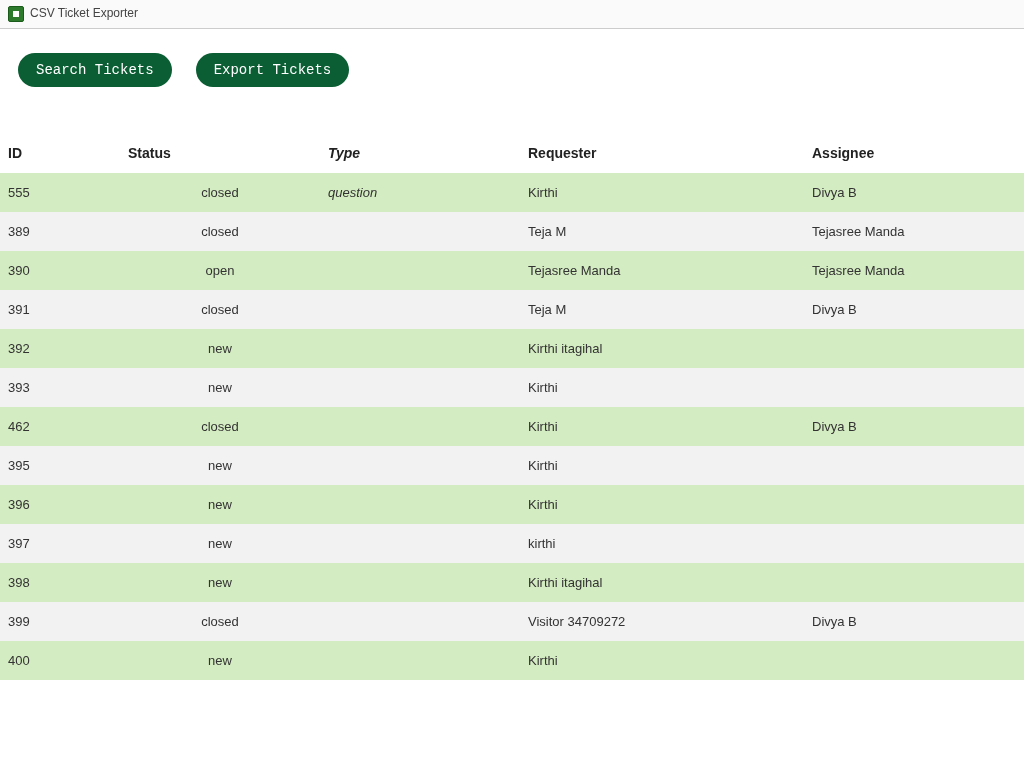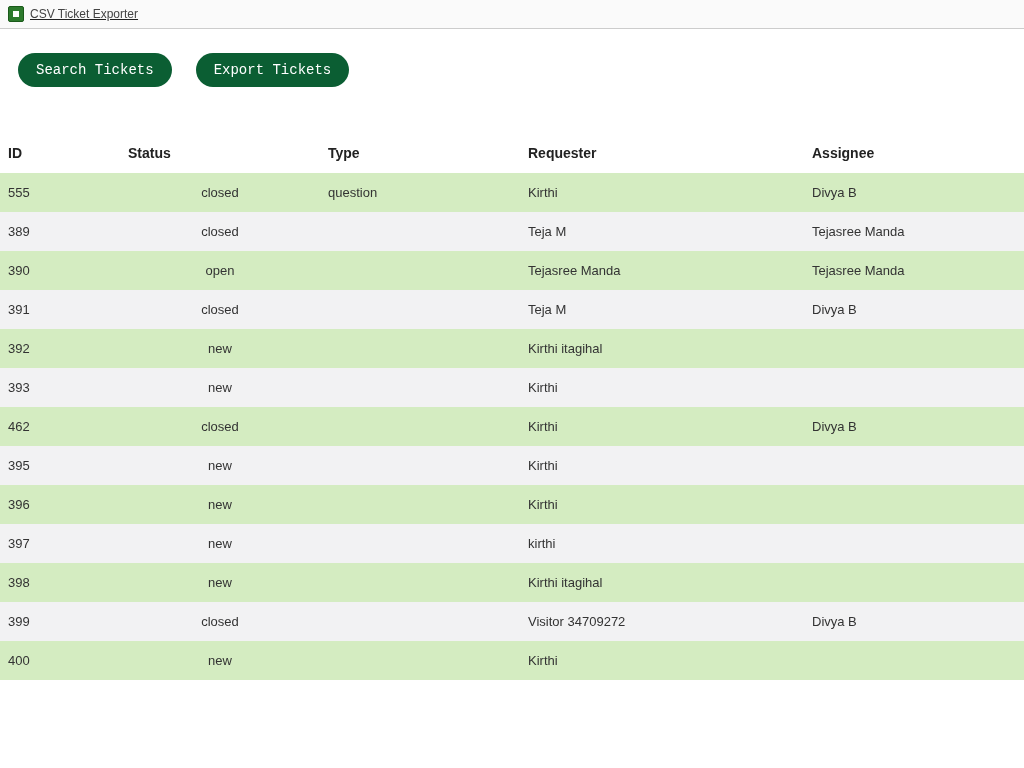--- a/index.html
+++ b/index.html
@@ -6,25 +6,24 @@
   body {
     margin: 0;
     padding: 0;
     font-family: "Segoe UI", Arial, sans-serif;
     font-size: 13px;
     color: #222;
     background: #fff;
   }
   .titlebar {
     display: flex;
-    align-items: center;
+    align-items: flex-start;
     padding: 6px 8px;
     border-bottom: 1px solid #ccc;
     background: #fafafa;
-    text-decoration: underline;
   }
   .titlebar .appicon {
     width: 16px;
     height: 16px;
     background: #2d7a2d;
     border: 1px solid #1a5a1a;
     border-radius: 2px;
     margin-right: 6px;
     display: inline-block;
     position: relative;
@@ -76,21 +75,21 @@
   }
   table.tickets tbody tr:nth-child(odd) {
     background: #d4ecc1;
   }
   table.tickets tbody tr:nth-child(even) {
     background: #f2f2f3;
   }
 
   .col-id    { width: 120px; }
   .col-status{ width: 200px; text-align: center; }
-  .col-type  { width: 200px; }
+  .col-type  { width: 200px; font-style: italic; }
   .col-req   { width: auto; }
   .col-asg   { width: 220px; }
 </style>
 </head>
 <body>
 
 <div class="titlebar">
   <span class="appicon"></span>
   <span class="title">CSV Ticket Exporter</span>
 </div>

